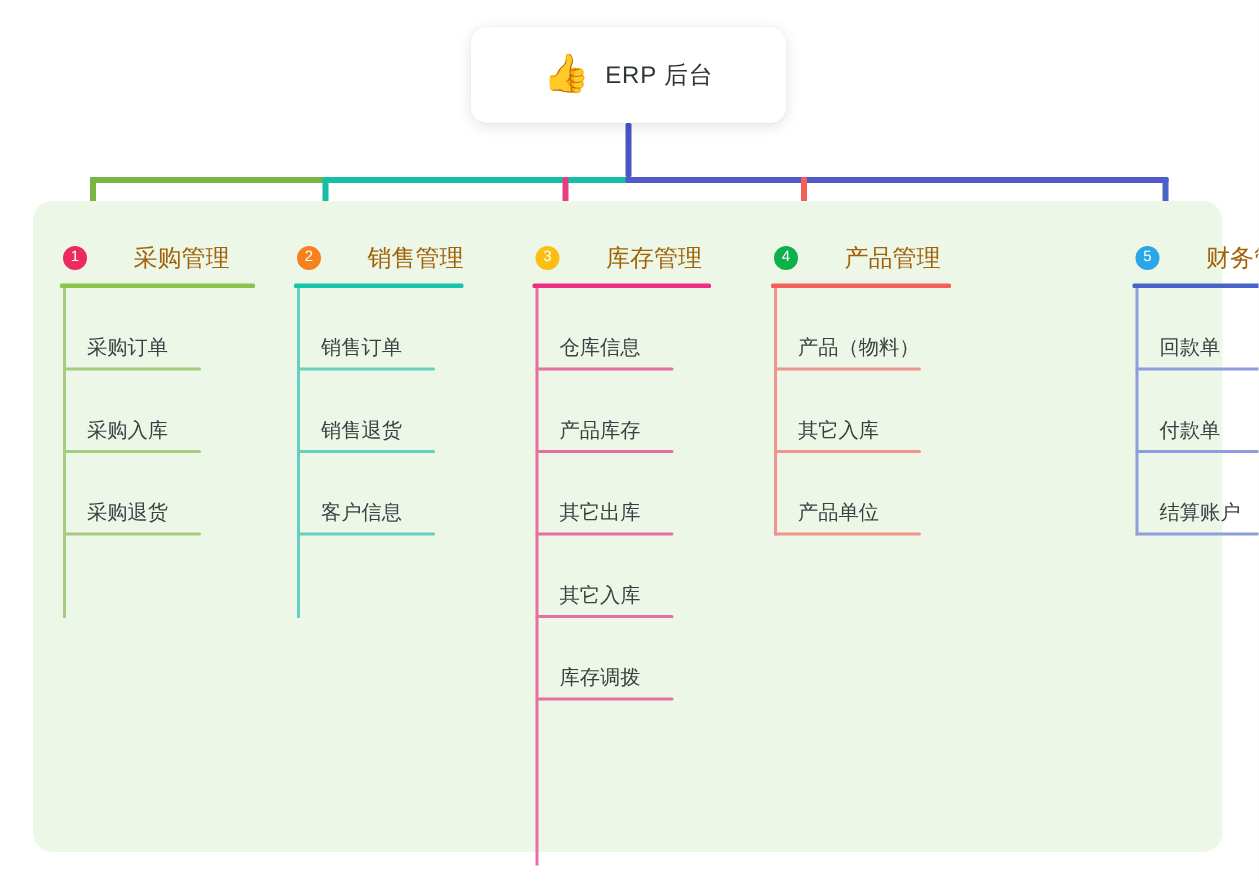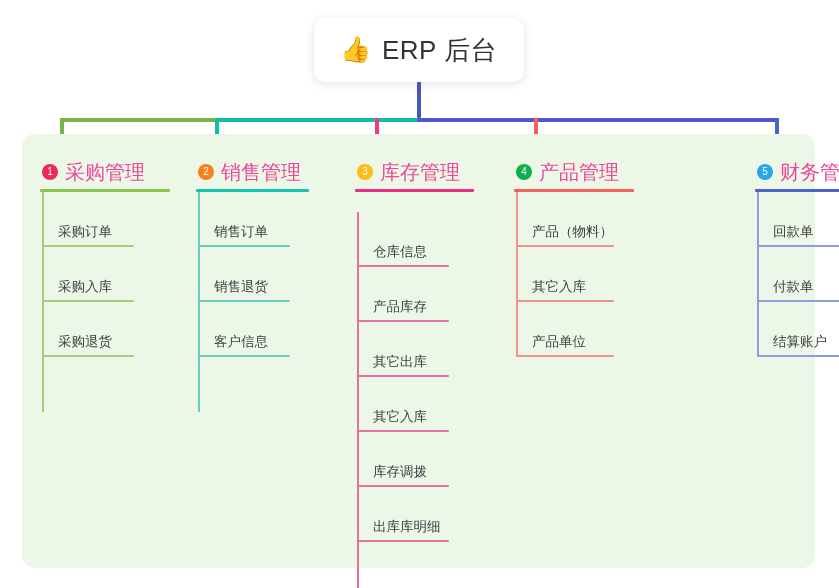--- a/index.html
+++ b/index.html
@@ -32,21 +32,21 @@
     gap: 10px;
     box-sizing: border-box;
   }
   #root-emoji {
     font-size: 25px;
     line-height: 1;
     display: block;
     margin-top: -2px;
   }
   #root-title {
-    font-size: 26px;
+    font-size: 16px;
     color: #2f3437;
     letter-spacing: 0.5px;
     white-space: nowrap;
   }
 
   
   .trunk {
     position: absolute;
     width: 4px;
     background: #4a55c4;
@@ -99,23 +99,24 @@
     height: 16px;
     border-radius: 50%;
     color: #ffffff;
     font-size: 10px;
     line-height: 16px;
     text-align: center;
     flex: 0 0 auto;
     font-weight: 400;
   }
   .col-title {
-    font-size: 20px;
-    color: #ec4899;
+    font-size: 16px;
+    color: #a16207;
     white-space: nowrap;
+    margin-left: 24px;
   }
   .head-rule {
     position: absolute;
     left: 14px;
     bottom: 0;
     height: 3px;
     border-radius: 1px;
   }
 
   
@@ -212,44 +213,40 @@
           <span class="leaf-rule" style="background: rgb(102, 207, 192); width: 92px;"></span>
         </div>
       </div>
     </div>
     <div class="column" style="left: 341px; top: 152px;">
       <div class="col-head">
         <span class="badge" style="background: rgb(252, 190, 20);">3</span>
         <span class="col-title">库存管理</span>
         <span class="head-rule" style="background: rgb(236, 47, 130); width: 119px;"></span>
       </div>
-      <div style="position: relative; margin-top: 20px;">
+      <div style="position: relative;">
         <span class="spine" style="background: rgb(230, 112, 164); top: 0px; height: 385px;"></span>
         <div class="leaf">
           <span class="leaf-label">仓库信息</span>
           <span class="leaf-rule" style="background: rgb(230, 112, 164); width: 92px;"></span>
         </div>
         <div class="leaf">
           <span class="leaf-label">产品库存</span>
           <span class="leaf-rule" style="background: rgb(230, 112, 164); width: 92px;"></span>
         </div>
         <div class="leaf">
           <span class="leaf-label">其它出库</span>
           <span class="leaf-rule" style="background: rgb(230, 112, 164); width: 92px;"></span>
         </div>
         <div class="leaf">
           <span class="leaf-label">其它入库</span>
           <span class="leaf-rule" style="background: rgb(230, 112, 164); width: 92px;"></span>
         </div>
         <div class="leaf">
           <span class="leaf-label">库存调拨</span>
-          <span class="leaf-rule" style="background: rgb(230, 112, 164); width: 92px;"></span>
-        </div>
-        <div class="leaf">
-          <span class="leaf-label">出库库明细</span>
           <span class="leaf-rule" style="background: rgb(230, 112, 164); width: 92px;"></span>
         </div>
       </div>
     </div>
     <div class="column" style="left: 500px; top: 152px;">
       <div class="col-head">
         <span class="badge" style="background: rgb(12, 177, 75);">4</span>
         <span class="col-title">产品管理</span>
         <span class="head-rule" style="background: rgb(244, 96, 92); width: 120px;"></span>
       </div>

